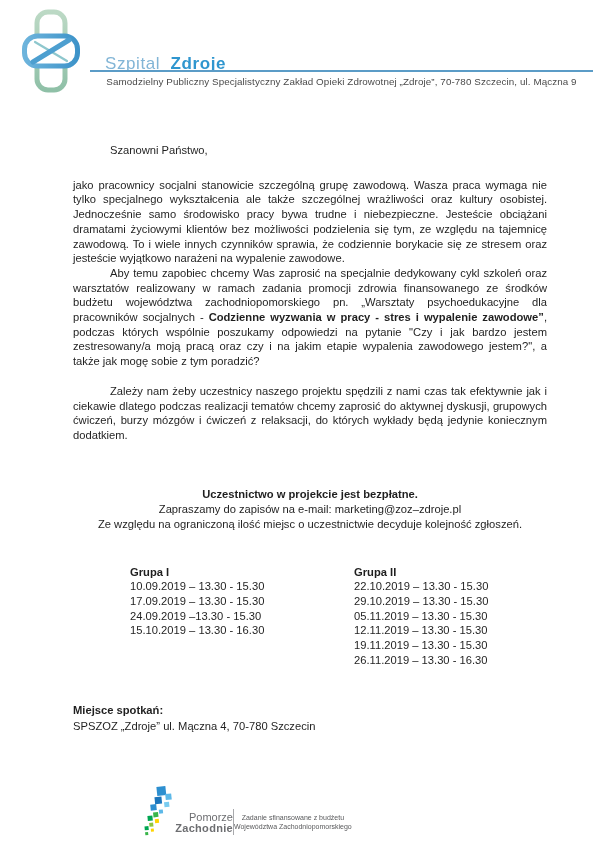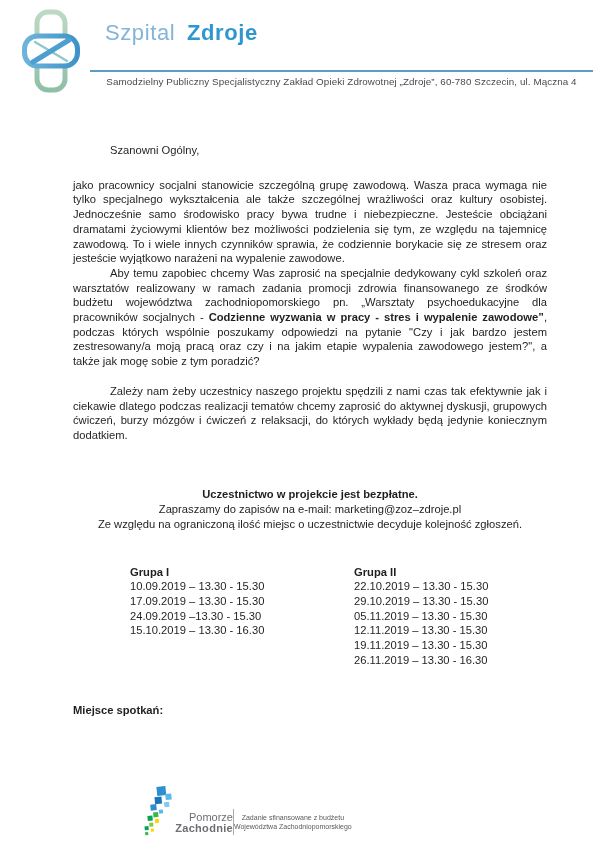--- a/index.html
+++ b/index.html
@@ -2,21 +2,21 @@
 <html lang="pl"><head>
 <meta charset="utf-8">
 <style>
   html,body{margin:0;padding:0;background:#ffffff;}
   .page{
     position:relative;width:611px;height:864px;background:#ffffff;overflow:hidden;
     font-family:"Liberation Sans", sans-serif;color:#1f1f1f;
   }
   
   .logo-mark{position:absolute;left:22px;top:9px;}
-  .brand{position:absolute;left:105px;top:20px;font-size:22px;letter-spacing:.6px;line-height:26px;white-space:nowrap;}
+  .brand{position:absolute;left:105px;top:51px;font-size:17px;letter-spacing:.6px;line-height:26px;white-space:nowrap;}
   .brand .light{color:#82b5d6;font-weight:400;}
   .brand .bold{color:#2f96cf;font-weight:700;margin-left:5px;}
   .header-rule{position:absolute;left:90px;top:70px;width:503px;height:1.5px;background:#5b9cc7;}
   .header-subtitle{
     position:absolute;left:90px;top:76px;width:503px;text-align:center;
     font-size:9.8px;color:#4a4a4a;letter-spacing:.1px;
   }
   
   .letter-body{
     position:absolute;left:73px;top:143px;width:474px;
@@ -69,25 +69,25 @@
         <rect x="2.5" y="27" width="53" height="30" rx="13" fill="#ffffff" stroke="url(#gBlue)" stroke-width="5"></rect>
         <line x1="13" y1="33" x2="45" y2="52" stroke="#8ec7cd" stroke-width="2.2" stroke-linecap="round"></line>
         <line x1="47" y1="31" x2="11" y2="53" stroke="#4d9fd0" stroke-width="5" stroke-linecap="round"></line>
       </svg>
     </span>
     <div class="brand">
       <span class="light">Szpital</span>
       <span class="bold">Zdroje</span>
     </div>
     <div class="header-rule"></div>
-    <div class="header-subtitle">Samodzielny Publiczny Specjalistyczny Zakład Opieki Zdrowotnej „Zdroje”, 60-780 Szczecin, ul. Mączna 4</div>
+    <div class="header-subtitle">Samodzielny Publiczny Specjalistyczny Zakład Opieki Zdrowotnej „Zdroje”, 70-780 Szczecin, ul. Mączna 9</div>
   </header>
 
   <main class="letter-body">
-    <p class="salutation">Szanowni Ogólny,</p>
+    <p class="salutation">Szanowni Państwo,</p>
 
     <p class="para">jako pracownicy socjalni stanowicie szczególną grupę zawodową. Wasza praca wymaga nie tylko specjalnego wykształcenia ale także szczególnej wrażliwości oraz kultury osobistej. Jednocześnie samo środowisko pracy bywa trudne i niebezpieczne. Jesteście obciążani dramatami życiowymi klientów bez możliwości podzielenia się tym, ze względu na tajemnicę zawodową. To i wiele innych czynników sprawia, że codziennie borykacie się ze stresem oraz jesteście wyjątkowo narażeni na wypalenie zawodowe.</p>
 
     <p class="para indent"><span>Aby temu zapobiec chcemy Was zaprosić na specjalnie dedykowany cykl szkoleń oraz warsztatów realizowany w ramach zadania promocji zdrowia finansowanego ze środków budżetu województwa zachodniopomorskiego pn. „Warsztaty psychoedukacyjne dla pracowników socjalnych - </span><span class="bold">Codzienne wyzwania w pracy - stres i wypalenie zawodowe”</span><span>, podczas których wspólnie poszukamy odpowiedzi na pytanie "Czy i jak bardzo jestem zestresowany/a moją pracą oraz czy i na jakim etapie wypalenia zawodowego jestem?", a także jak mogę sobie z tym poradzić?</span></p>
 
     <p class="para indent p3">Zależy nam żeby uczestnicy naszego projektu spędzili z nami czas tak efektywnie jak i ciekawie dlatego podczas realizacji tematów chcemy zaprosić do aktywnej dyskusji, grupowych ćwiczeń, burzy mózgów i ćwiczeń z relaksacji, do których wykłady będą jedynie koniecznym dodatkiem.</p>
 
     <div class="notice">
       <p class="bold">Uczestnictwo w projekcie jest bezpłatne.</p>
       <p><span>Zapraszamy do zapisów na e-mail: </span><span>marketing@zoz–zdroje.pl</span></p>
@@ -108,20 +108,21 @@
         <p>29.10.2019 – 13.30 - 15.30</p>
         <p>05.11.2019 – 13.30 - 15.30</p>
         <p>12.11.2019 – 13.30 - 15.30</p>
         <p>19.11.2019 – 13.30 - 15.30</p>
         <p>26.11.2019 – 13.30 - 16.30</p>
       </div>
     </div>
 
     <div class="venue">
       <p class="bold">Miejsce spotkań:</p>
+      <p>SPSZOZ „Zdroje” ul. Mączna 4, 70-780 Szczecin</p>
     </div>
   </main>
 
   <footer class="page-footer">
     <span>
       <svg width="36" height="52" viewBox="0 0 36 52" aria-hidden="true">
         <g transform="rotate(-6 18 26)">
           <rect x="20" y="1" width="9" height="9" fill="#2d8fd0"></rect>
           <rect x="28" y="9" width="6" height="6" fill="#5cb8e8"></rect>
           <rect x="17" y="11" width="7" height="7" fill="#1b75bb"></rect>

